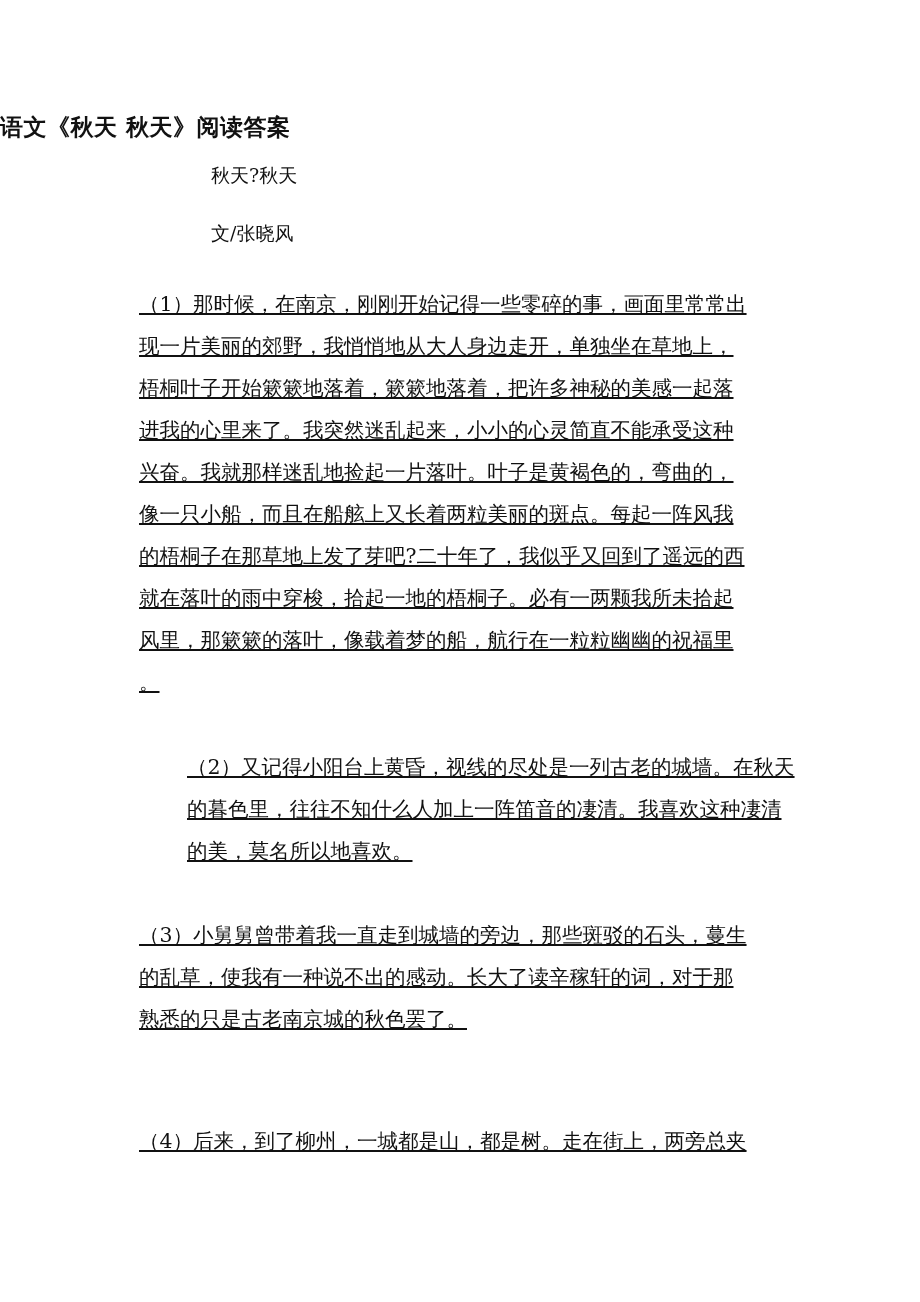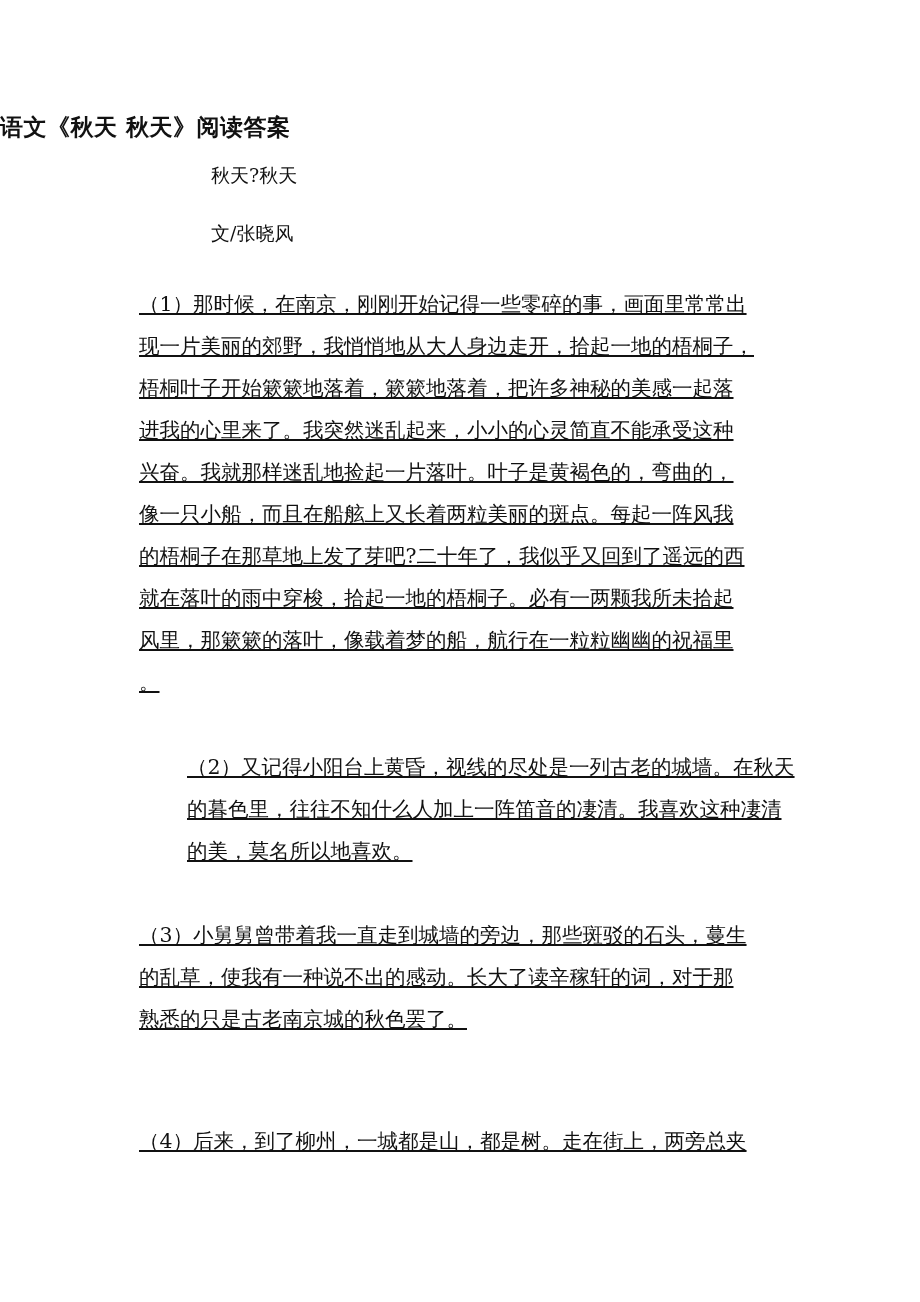--- a/index.html
+++ b/index.html
@@ -65,21 +65,21 @@
 </head>
 <body>
 
 <div class="page">
   <div class="title">语文《秋天 秋天》阅读答案</div>
   <div class="meta-line meta-subtitle">秋天?秋天</div>
   <div class="meta-line meta-author">文/张晓风</div>
 
   <div class="para p1">
     <span class="line">（1）那时候，在南京，刚刚开始记得一些零碎的事，画面里常常出</span>
-    <span class="line">现一片美丽的郊野，我悄悄地从大人身边走开，拾起一地的梧桐子，</span>
+    <span class="line">现一片美丽的郊野，我悄悄地从大人身边走开，单独坐在草地上，</span>
     <span class="line">梧桐叶子开始簌簌地落着，簌簌地落着，把许多神秘的美感一起落</span>
     <span class="line">进我的心里来了。我突然迷乱起来，小小的心灵简直不能承受这种</span>
     <span class="line">兴奋。我就那样迷乱地捡起一片落叶。叶子是黄褐色的，弯曲的，</span>
     <span class="line">像一只小船，而且在船舷上又长着两粒美丽的斑点。每起一阵风我</span>
     <span class="line">的梧桐子在那草地上发了芽吧?二十年了，我似乎又回到了遥远的西</span>
     <span class="line">就在落叶的雨中穿梭，拾起一地的梧桐子。必有一两颗我所未拾起</span>
     <span class="line">风里，那簌簌的落叶，像载着梦的船，航行在一粒粒幽幽的祝福里</span>
     <span class="line">。</span>
   </div>
 

